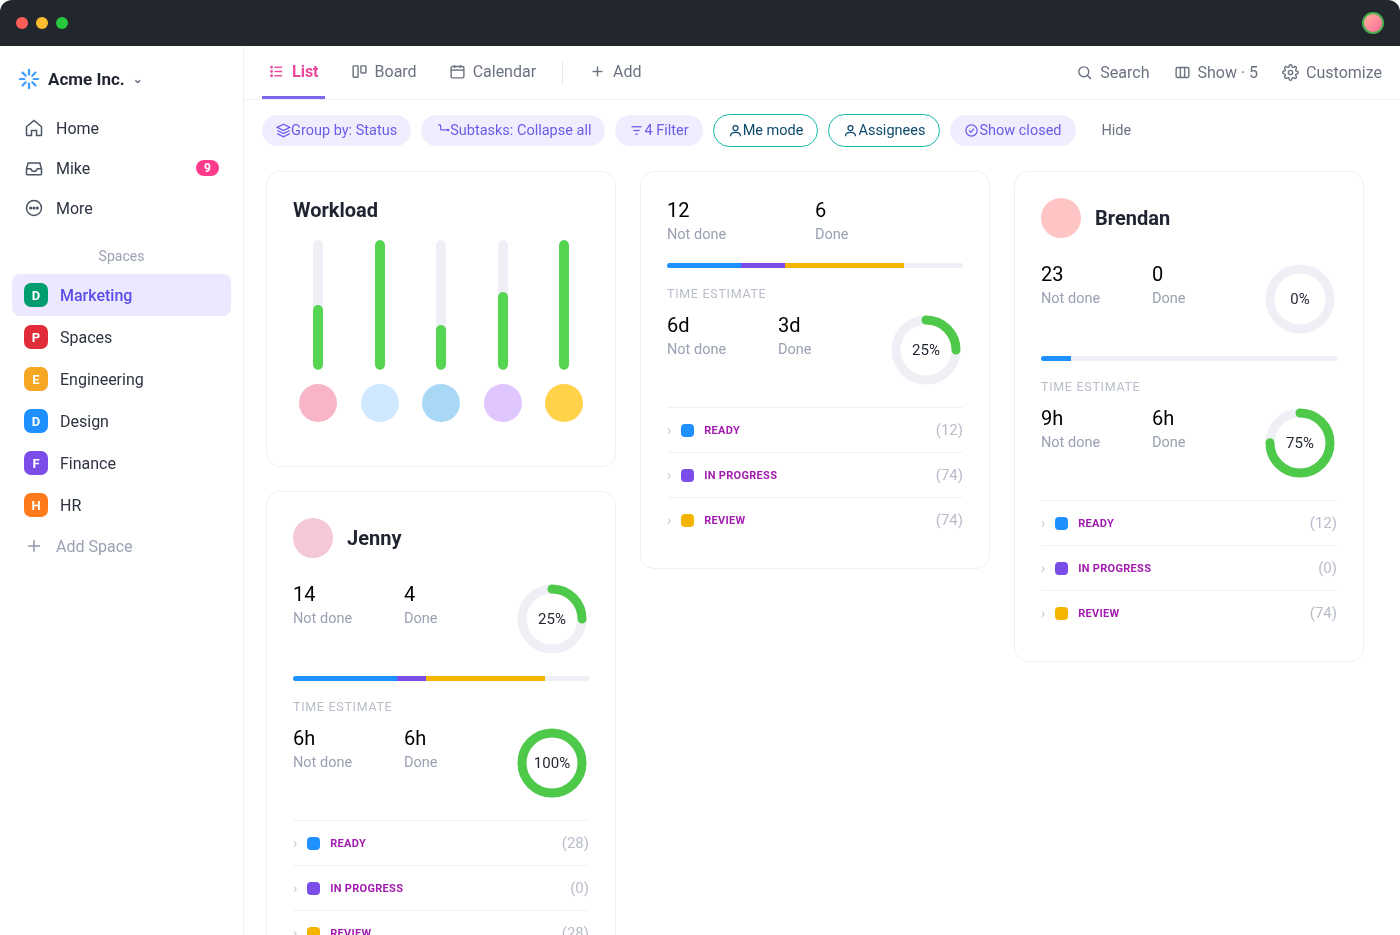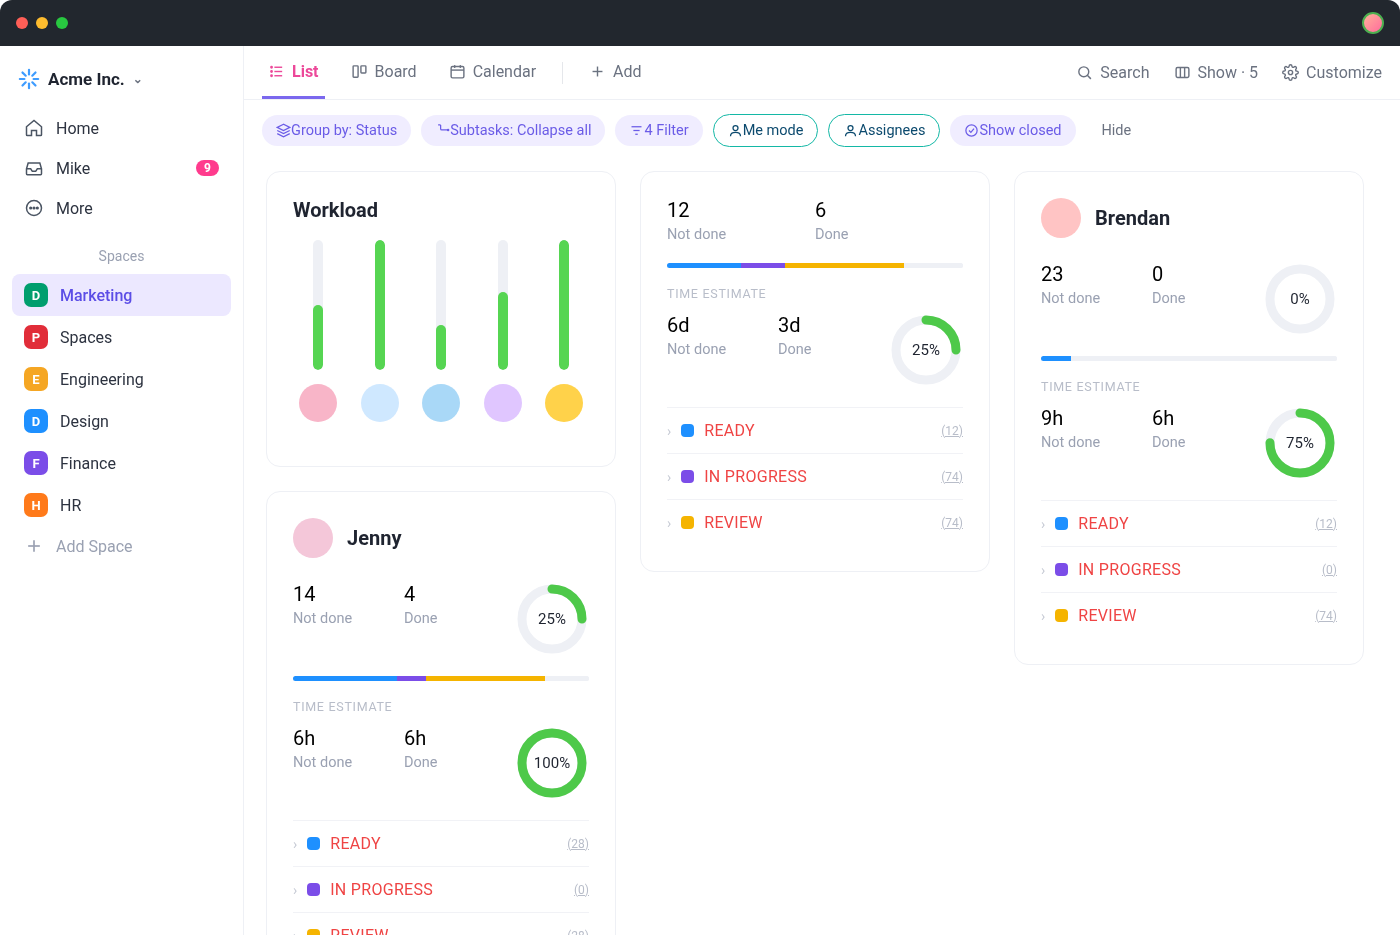--- a/index.html
+++ b/index.html
@@ -70,22 +70,22 @@
 
 .hbar { height: 5px; border-radius: 3px; background: #eef0f5; display: flex; overflow: hidden; margin: 20px 0 18px; }
 .hseg { height: 100%; }
 
 .te-lbl { font-size: 12.5px; letter-spacing: 0.7px; color: #b8bdc9; margin-bottom: 12px; }
 
 .status-row { display: flex; align-items: center; justify-content: space-between; padding: 13px 0; border-top: 1px solid #f1f2f6; cursor: pointer; }
 .status-left { display: flex; align-items: center; gap: 10px; }
 .chev-r { color: #c6cad4; font-size: 14px; }
 .sq { width: 13px; height: 13px; border-radius: 4px; }
-.status-name { font-size: 16px; font-weight: 400; color: #ef4444; letter-spacing: 0.3px; }
-.status-count { color: #b8bdc9; font-size: 12px; text-decoration: underline; }
+.status-name { font-size: 11px; font-weight: 700; color: #a21caf; letter-spacing: 0.3px; }
+.status-count { color: #b8bdc9; font-size: 15px; }
 
 .ico { width: 17px; height: 17px; flex-shrink: 0; }
 .ico-sm { width: 15px; height: 15px; }
 </style>
 </head>
 <body>
 
 <div class="titlebar">
   <div class="traffic">
     <div class="dot red"></div>

